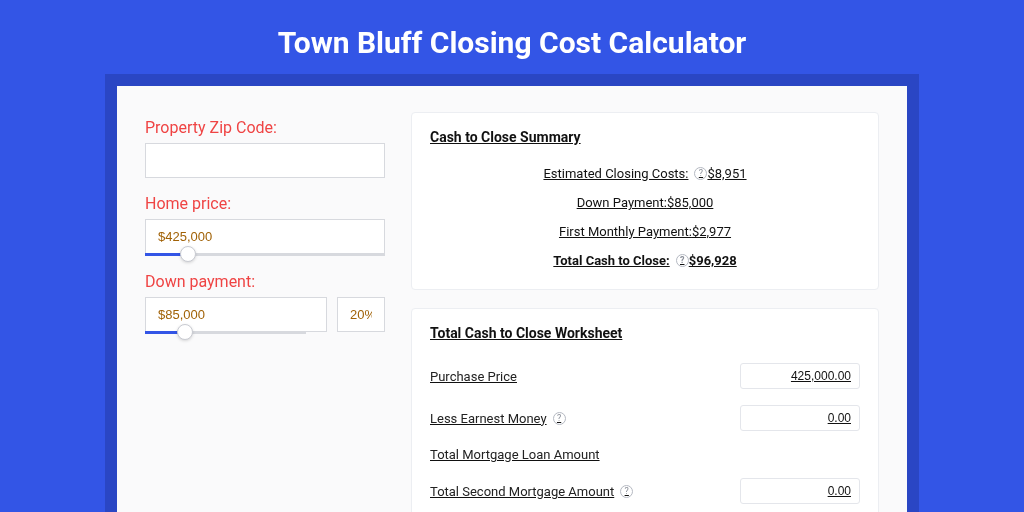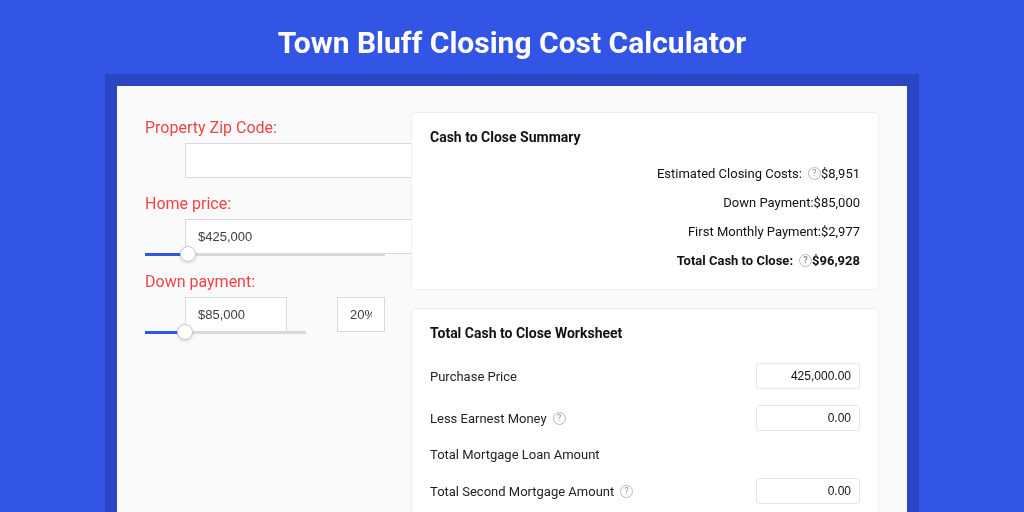--- a/index.html
+++ b/index.html
@@ -54,22 +54,21 @@
     font-size: 16px;
     color: #ef4444;
     margin-bottom: 6px;
   }
   .input {
     width: 100%;
     border: 1px solid #d7d9de;
     background: #fff;
     font-size: 13px;
     padding: 9px 12px;
-    color: #404040;
-    margin-left: 40px;
+    color: #a16207;
   }
   .input-row { display: flex; gap: 10px; }
   .input-row .input:first-child { flex: 1; }
   .input-row .input.pct { width: 48px; text-align: left; }
   .slider-track {
     position: relative;
     height: 3px;
     background: #d7d9de;
     margin-top: -1px;
   }
@@ -101,29 +100,30 @@
     flex: 1;
     display: flex;
     flex-direction: column;
     gap: 18px;
   }
   .card {
     background: #fff;
     border: 1px solid #eceef2;
     border-radius: 4px;
     padding: 16px 18px 14px;
+    text-decoration: underline;
   }
   .card-title {
     font-size: 14px;
     font-weight: 700;
     margin-bottom: 14px;
   }
   .sum-row {
     display: flex;
-    justify-content: flex-end;
+    justify-content: center;
     align-items: center;
     font-size: 13px;
     padding: 7px 0;
   }
   .sum-row.bold { font-weight: 700; }
   .sum-label { display: inline-flex; align-items: center; gap: 6px; }
   .sum-val { font-variant-numeric: tabular-nums; }
   .help-icon {
     display: inline-flex;
     align-items: center;
@@ -138,21 +138,21 @@
   }
   .ws-row {
     display: flex;
     justify-content: space-between;
     align-items: center;
     font-size: 13px;
     padding: 8px 0;
   }
   .ws-label { display: inline-flex; align-items: center; gap: 6px; color: #222; }
   .ws-input {
-    width: 104px;
+    width: 120px;
     border: 1px solid #e4e6eb;
     background: #fff;
     font-size: 12px;
     padding: 5px 8px;
     text-align: right;
     color: #111;
     border-radius: 3px;
   }
 </style>
 </head>

